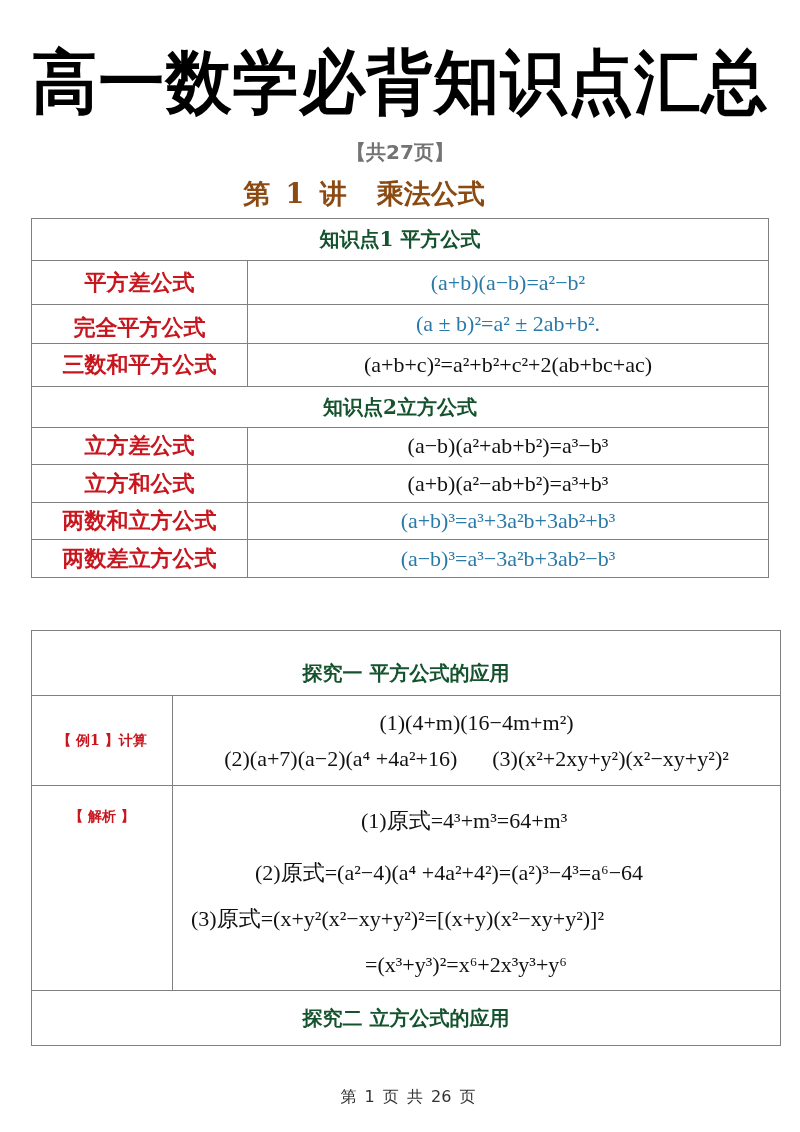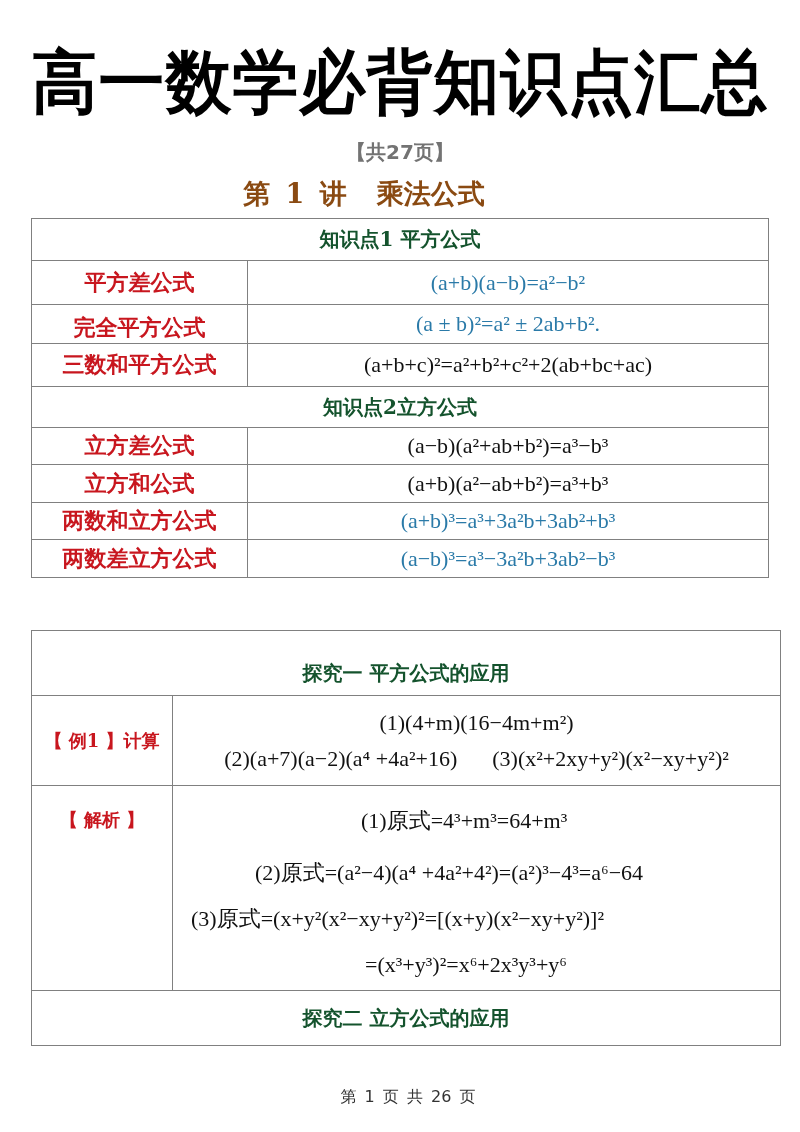--- a/index.html
+++ b/index.html
@@ -24,21 +24,21 @@
 
     .sec-head { text-align: center; font-family: "DejaVu Serif", "Liberation Serif", serif;
                 font-weight: bold; color: #14532d; font-size: 20px; }
     .label { text-align: center; font-family: "DejaVu Serif", "Liberation Serif", serif;
              font-weight: bold; color: #c8161e; font-size: 22px; }
     .formula { text-align: center; font-family: "Liberation Serif", "DejaVu Serif", serif;
                font-size: 22px; color: #111; }
     .formula.blue { color: #2a7aa8; }
 
     .ex-label { text-align: center; font-family: "DejaVu Serif", "Liberation Serif", serif;
-                font-weight: bold; color: #c8161e; font-size: 18px; }
+                font-weight: bold; color: #c8161e; font-size: 14px; }
     .ex-content { font-family: "Liberation Serif", "DejaVu Serif", serif; font-size: 22px; color: #111; }
     .line { display: block; white-space: nowrap; }
     .footer { position: absolute; left: 8px; top: 1087px; width: 800px; text-align: center;
               font-family: "DejaVu Sans", "Liberation Sans", sans-serif; font-size: 16px; color: #333;
               word-spacing: 3px; }
   </style>
 </head>
 <body>
 
 <div class="main-title">高一数学必背知识点汇总</div>

